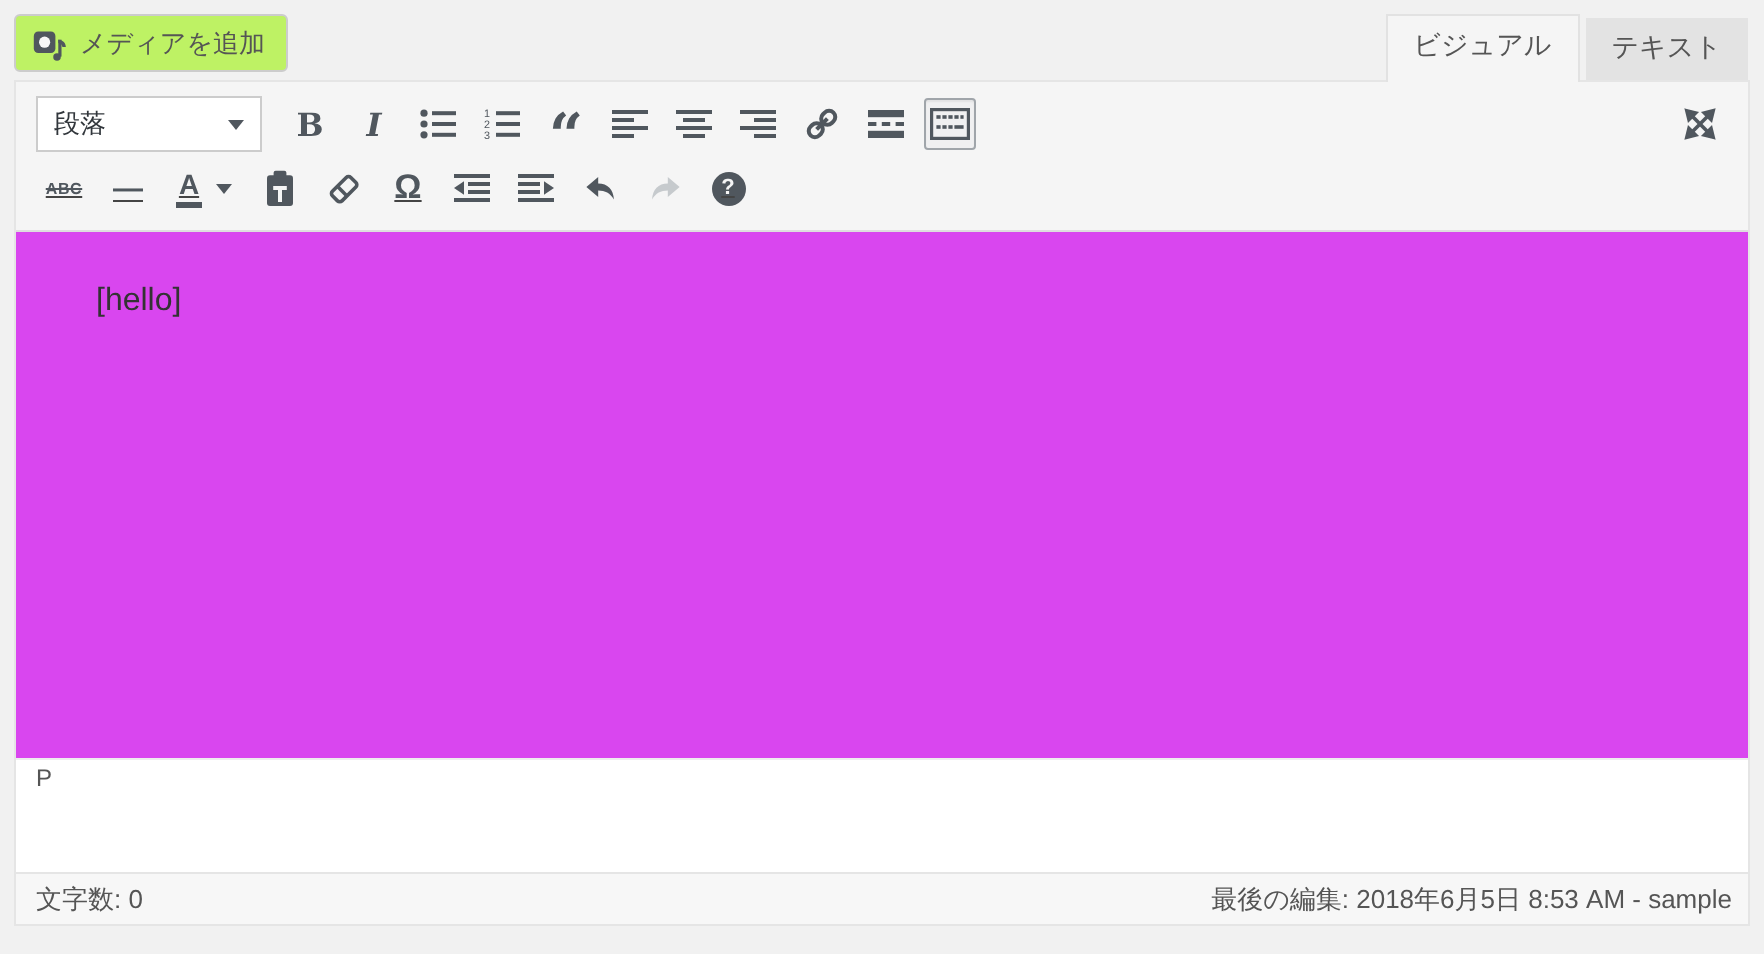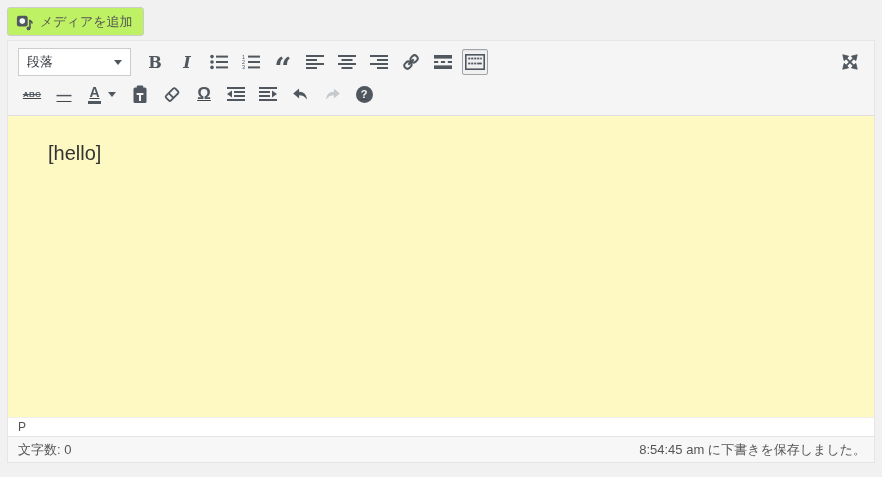--- a/index.html
+++ b/index.html
@@ -64,27 +64,27 @@
   .glyph-abc { font-size:8px; font-weight:bold; text-decoration:line-through; letter-spacing:.3px; }
   .glyph-hr { font-weight:bold; font-size:15px; line-height:1; }
   .glyph-omega { font-size:17px; font-weight:600; }
   .textcolor-a { font-size:14px; font-weight:bold; border-bottom:3px solid currentColor; line-height:1.15; padding:0 1px; }
   .textcolor-btn { gap:7px; min-width:38px; }
   .help-circle { width:17px; height:17px; border-radius:50%; background:#50575e; color:#f5f5f5;
     font-size:11px; font-weight:bold; display:flex; align-items:center; justify-content:center; }
   .spacer { flex:1; }
 
   
-  .editor-content { flex:1; background:#fef9c3; padding:26px 40px; font-size:20px; color:#333; cursor:text; }
+  .editor-content { flex:1; background:#d946ef; padding:26px 40px; font-size:16px; color:#333; cursor:text; }
   .editor-content p { margin:0; }
   .path-bar { background:#fff; border-top:1px solid #eee; padding:2px 10px 3px; font-size:12px; color:#555; height:19px; }
   .status-footer {
     background:#f7f7f7; border-top:1px solid #e5e5e5; height:26px;
     display:flex; align-items:center; justify-content:space-between;
-    padding:0 8px 0 10px; font-size:13px; color:#555;
+    padding:0 8px 0 10px; font-size:13px; color:#555;margin-top:38px;
   }
   .footer-right { display:flex; gap:8px; white-space:nowrap; }
 </style>
 </head>
 <body>
 
 <div class="wrap">
 
   <div class="top-row">
     <button class="add-media-btn">
@@ -93,20 +93,24 @@
           <rect x="1" y="3" width="12" height="12" rx="2.5"></rect>
           <circle cx="7" cy="9" r="3.1" fill="#f7f7f7"></circle>
           <rect x="14.6" y="7.6" width="1.8" height="9.4"></rect>
           <circle cx="13.9" cy="17.2" r="2.1"></circle>
           <path d="M14.6 7.6 c2.8 .3 4.1 1.7 4.2 4.1 l-1.9 0 c-.2 -1.5 -1 -2.1 -2.3 -2.3 z"></path>
         </svg>
       </span>
       <span>メディアを追加</span>
     </button>
 
+    <div class="tabs">
+      <div class="tab tab-active">ビジュアル</div>
+      <div class="tab tab-inactive">テキスト</div>
+    </div>
   </div>
 
   <div class="editor-box">
 
     <div class="toolbar">
 
       <div class="tb-row tb-row1">
         <div class="para-select">
           <span>段落</span>
           <span class="caret-down"></span>
@@ -320,18 +324,18 @@
     <div class="path-bar">
       <span>P</span>
     </div>
 
     <div class="status-footer">
       <div>
         <span>文字数:</span>
         <span>0</span>
       </div>
       <div class="footer-right">
-        <span>8:54:45 am に下書きを保存しました。</span>
+        <span>最後の編集: 2018年6月5日 8:53 AM - sample</span>
       </div>
     </div>
 
   </div>
 </div>
 
 </body></html>

